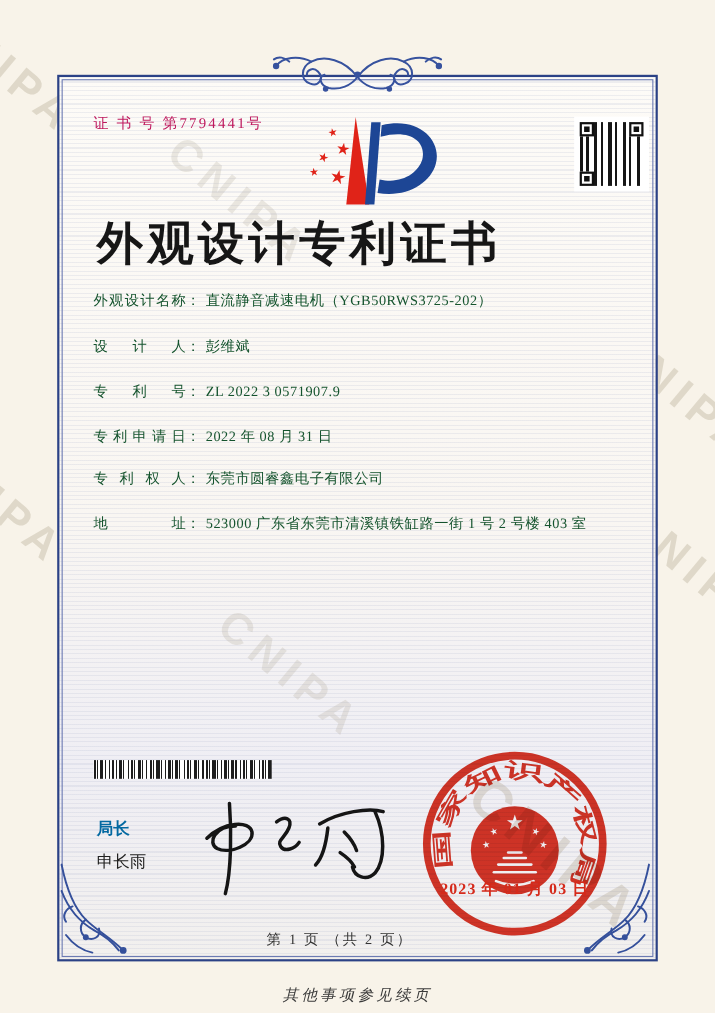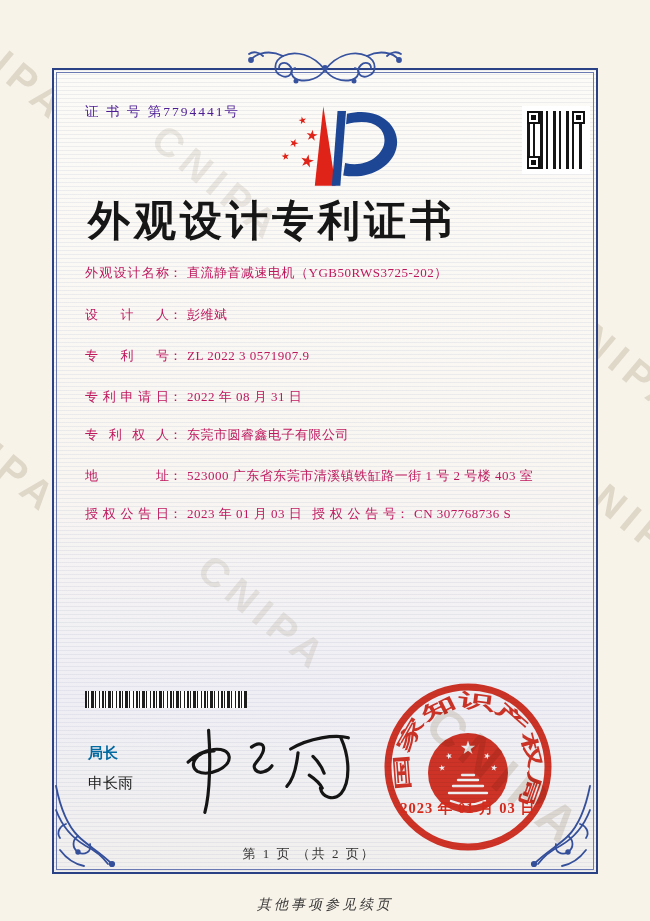--- a/index.html
+++ b/index.html
@@ -19,34 +19,34 @@
          background:
            repeating-linear-gradient(180deg, rgba(173,180,205,0.20) 0 1px, rgba(0,0,0,0) 1px 4px),
            linear-gradient(180deg,#fdfbf7 0%,#f9f6f2 50%,#efeef4 78%,#f2f0ee 100%);}
   .frame::before{content:"";position:absolute;inset:2px;border:1px solid #6b7ab3;}
   
   .orn-top{left:233px;top:48px;width:184px;height:40px;z-index:4;}
   .orn-corner{width:66px;height:88px;z-index:4;}
   .orn-bl{left:50px;top:782px;transform:scaleX(-1);}
   .orn-br{left:530px;top:782px;}
   
-  .cert-no{left:85px;top:103px;z-index:3;font-size:13.5px;letter-spacing:2px;color:#4c1d95;}
+  .cert-no{left:85px;top:103px;z-index:3;font-size:13.5px;letter-spacing:2px;color:#be185d;}
   .qr{left:522px;top:106px;width:68px;height:68px;background:#fff;z-index:3;padding:5px;box-sizing:border-box;}
   .qr-inner{width:100%;height:100%;position:relative;
      background-image:
        repeating-linear-gradient(90deg,#161616 0 3px,rgba(0,0,0,0) 3px 6px,#161616 6px 8px,rgba(0,0,0,0) 8px 13px),
        repeating-linear-gradient(0deg,#fff 0 2px,rgba(255,255,255,0) 2px 5px,#fff 5px 7px,rgba(255,255,255,0) 7px 10px);}
   .finder{position:absolute;width:13px;height:13px;border:2px solid #111;background:#fff;box-sizing:border-box;}
   .finder::after{content:"";position:absolute;inset:2px;background:#111;}
   .f-tl{left:0;top:0;} .f-tr{right:0;top:0;} .f-bl{left:0;bottom:0;}
   .logo{left:258px;top:104px;width:142px;height:86px;z-index:3;}
   .title{left:0;top:193px;width:544px;text-align:center;z-index:3;font-size:42px;font-weight:bold;
          letter-spacing:4px;color:#161616;}
   
-  .frow{left:85px;width:490px;z-index:3;font-size:13px;color:#be185d;white-space:nowrap;}
+  .frow{left:85px;width:490px;z-index:3;font-size:13px;color:#14532d;white-space:nowrap;}
   .flabel{display:inline-block;width:84px;text-align:justify;text-align-last:justify;vertical-align:bottom;}
   .fcolon{display:inline-block;margin-right:5px;}
   .fvalue{letter-spacing:0.5px;}
   .grant2{position:absolute;left:227px;top:0;}
   
   .paras{left:85px;top:541px;width:482px;z-index:3;font-size:13.5px;line-height:22.5px;
          color:#262626;font-style:italic;}
   .paras p{margin:0;text-indent:2em;}
   
   .barcode{left:85px;top:691px;width:162px;height:17px;z-index:3;background:
@@ -152,26 +152,20 @@
 <div class="abs frow" style="top:388px">
   <span class="flabel">专利申请日</span><span class="fcolon">：</span><span class="fvalue">2022 年 08 月 31 日</span>
 </div>
 <div class="abs frow" style="top:426px">
   <span class="flabel">专利权人</span><span class="fcolon">：</span><span class="fvalue">东莞市圆睿鑫电子有限公司</span>
 </div>
 <div class="abs frow" style="top:467px">
   <span class="flabel">地址</span><span class="fcolon">：</span><span class="fvalue">523000 广东省东莞市清溪镇铁缸路一街 1 号 2 号楼 403 室</span>
 </div>
 <div class="abs frow" style="top:505px">
-  <span>
-    <span class="flabel">授权公告日</span><span class="fcolon">：</span><span class="fvalue">2023 年 01 月 03 日</span>
-  </span>
-  <span class="grant2">
-    <span class="flabel">授权公告号</span><span class="fcolon">：</span><span class="fvalue">CN 307768736 S</span>
-  </span>
 </div>
 
 <div class="abs paras">
 </div>
 
 <div class="abs barcode"></div>
 
 <div class="abs signer-title">局长</div>
 <div class="abs signer-name">申长雨</div>
 

